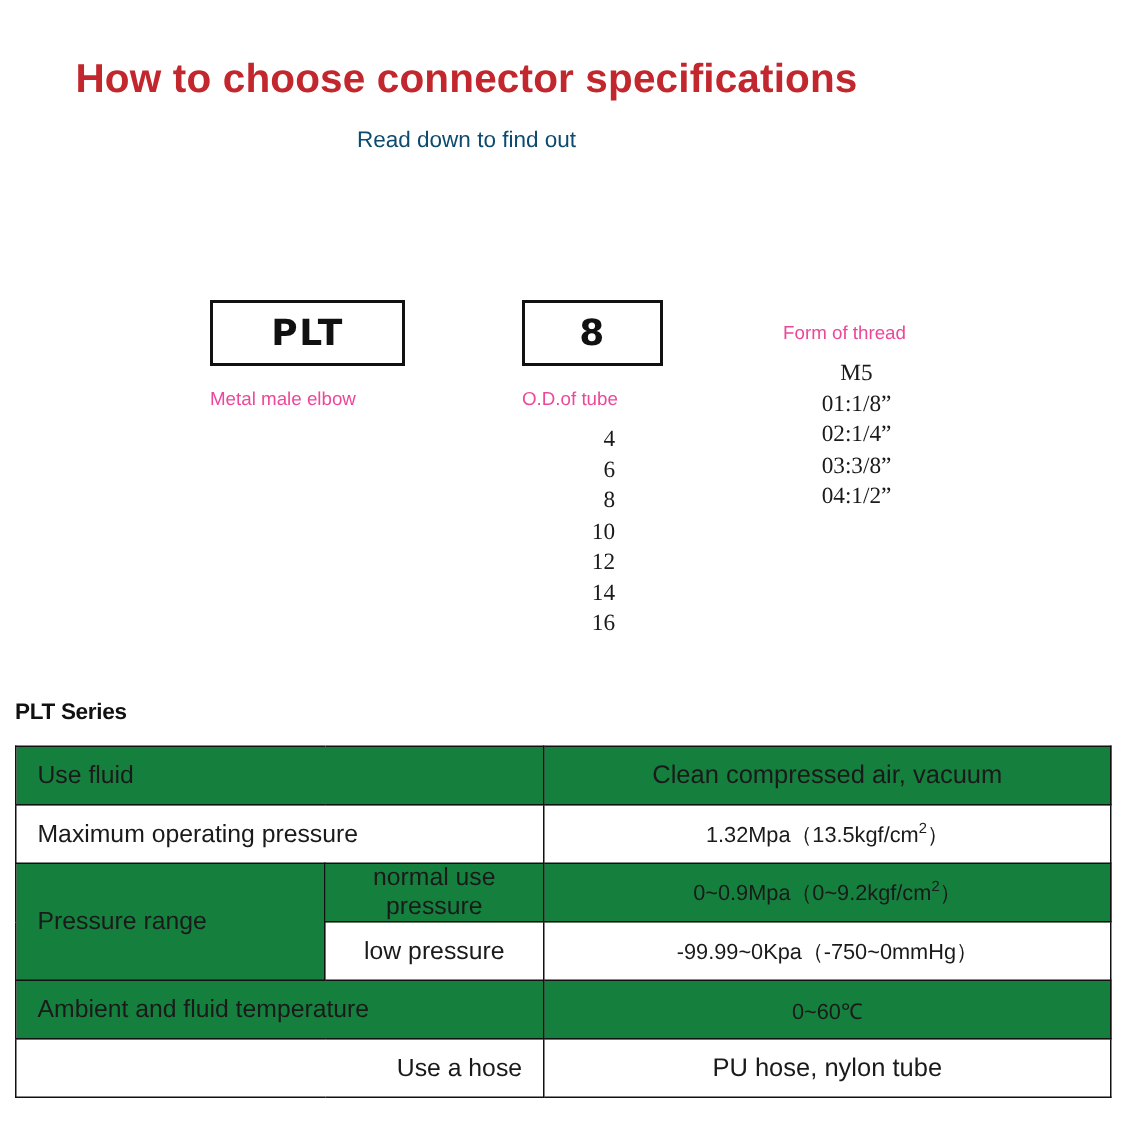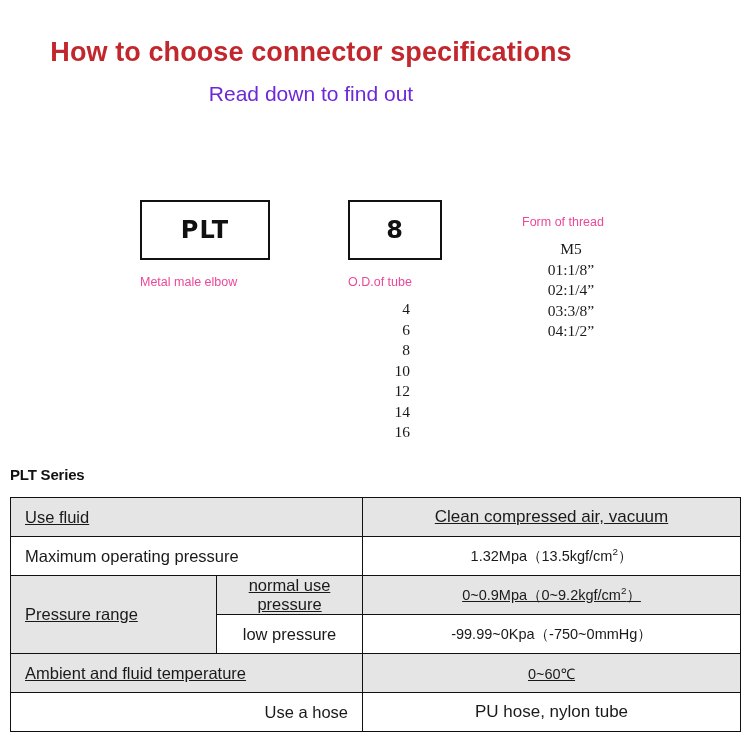--- a/index.html
+++ b/index.html
@@ -27,43 +27,43 @@
   }
   #main-title {
     font-size: 27px;
     font-weight: bold;
     color: #C1272D;
     letter-spacing: 0.1px;
     line-height: 34px;
     margin: 0;
   }
   #sub-title {
-    font-size: 21px;
+    font-size: 15px;
     font-weight: normal;
-    color: #6d28d9;
+    color: #0c4a6e;
     line-height: 30px;
     margin: 10px 0 0 0;
   }
 
   
   #code-section {
     position: absolute;
     left: 0;
     top: 200px;
     width: 750px;
     height: 240px;
   }
   .code-group {
     position: absolute;
     top: 0;
   }
   .code-box {
     border: 2px solid #111111;
     background: #ffffff;
-    height: 60px;
+    height: 44px;
     display: flex;
     align-items: center;
     justify-content: center;
     box-sizing: border-box;
   }
   .code-box-text {
     font-family: "DejaVu Sans", sans-serif;
     font-weight: bold;
     font-size: 24px;
     letter-spacing: 1px;
@@ -117,21 +117,21 @@
     border: 1.5px solid #111111;
   }
   #spec-table td {
     border: 1.5px solid #111111;
     padding: 0 14px;
     font-size: 16.5px;
     color: #1a1a1a;
     background: #ffffff;
     vertical-align: middle;
   }
-  #spec-table tr.shaded > td { background: #e5e5e5; text-decoration: underline; }
+  #spec-table tr.shaded > td { background: #15803d; }
   #spec-table td.cell-shaded { background: #F6EFE6; }
   #spec-table td.cell-plain { background: #ffffff; }
   td.label-cell { text-align: left; }
   td.value-cell { text-align: center; }
   td.sub-label-cell {
     text-align: center;
     font-size: 12px;
     padding: 0 6px;
   }
   .val-small { font-size: 14.5px; }

